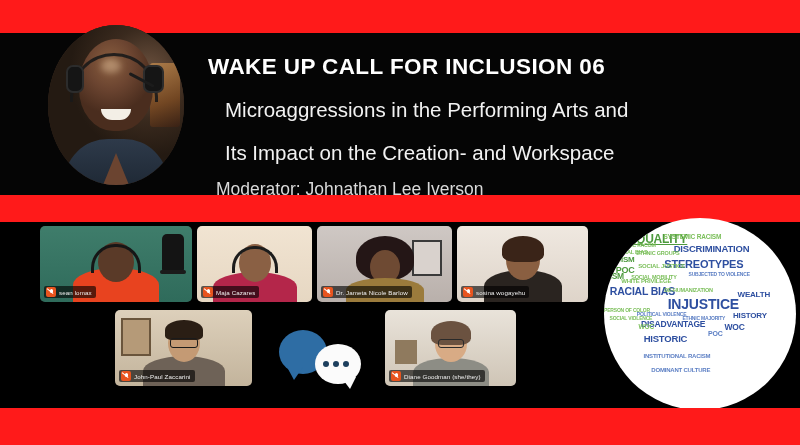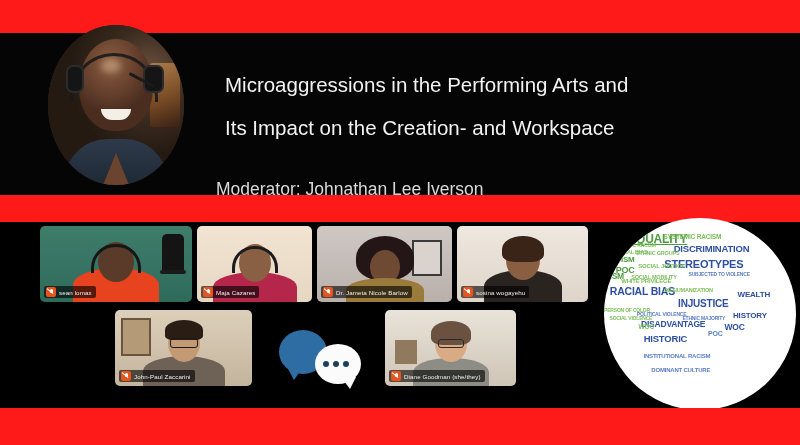--- a/index.html
+++ b/index.html
@@ -176,20 +176,21 @@
         </div>
         <div class="mp-band"></div>
         <div class="mp-earcup l"></div>
         <div class="mp-earcup"></div>
         <div class="mp-boom"></div>
         <div class="mp-collar"></div>
       </div>
     </div>
 
     <div class="title-block">
+      <div class="title-main">WAKE UP CALL FOR INCLUSION 06</div>
       <div class="title-sub">Microaggressions in the Performing Arts and</div>
       <div class="title-sub">Its Impact on the Creation- and Workspace</div>
     </div>
 
     <div class="moderator-line">Moderator: Johnathan Lee Iverson</div>
   </div>
 
   <div class="red-divider"></div>
 
   <div class="content-band"></div>
@@ -277,21 +278,21 @@
     <div class="namebar">
       <span class="mic-badge"></span>
       <span>Diane Goodman (she/they)</span>
     </div>
   </div>
 
   <div class="wordcloud" id="wordcloud">
       <div class="wc-word wc-b" style="left: 52%; top: 24%; font-size: 11px; transform: translate(-50%, -50%) rotate(0deg);">STEREOTYPES</div>
       <div class="wc-word wc-b" style="left: 56%; top: 16%; font-size: 9.5px; transform: translate(-50%, -50%) rotate(0deg);">DISCRIMINATION</div>
       <div class="wc-word wc-b" style="left: 20%; top: 38%; font-size: 10.5px; transform: translate(-50%, -50%) rotate(0deg);">RACIAL BIAS</div>
-      <div class="wc-word wc-b" style="left: 46%; top: 45%; font-size: 10px; transform: translate(-50%, -50%) rotate(0deg); padding-left: 22px;">INJUSTICE</div>
+      <div class="wc-word wc-b" style="left: 46%; top: 45%; font-size: 14px; transform: translate(-50%, -50%) rotate(0deg); padding-left: 22px;">INJUSTICE</div>
       <div class="wc-word wc-b" style="left: 32%; top: 63%; font-size: 9.5px; transform: translate(-50%, -50%) rotate(0deg);">HISTORIC</div>
       <div class="wc-word wc-b" style="left: 36%; top: 55%; font-size: 8.5px; transform: translate(-50%, -50%) rotate(0deg);">DISADVANTAGE</div>
       <div class="wc-word wc-g" style="left: 28%; top: 11%; font-size: 12px; transform: translate(-50%, -50%) rotate(0deg); text-decoration: underline;">EQUALITY</div>
       <div class="wc-word wc-g" style="left: 8%; top: 22%; font-size: 8px; transform: translate(-50%, -50%) rotate(0deg);">RACISM</div>
       <div class="wc-word wc-g" style="left: 2%; top: 30%; font-size: 8.5px; transform: translate(-50%, -50%) rotate(0deg);">RACISM</div>
       <div class="wc-word wc-g" style="left: 11%; top: 27%; font-size: 9px; transform: translate(-50%, -50%) rotate(0deg);">POC</div>
       <div class="wc-word wc-b" style="left: 68%; top: 57%; font-size: 8.5px; transform: translate(-50%, -50%) rotate(0deg);">WOC</div>
       <div class="wc-word wc-b" style="left: 78%; top: 40%; font-size: 8px; transform: translate(-50%, -50%) rotate(0deg);">WEALTH</div>
       <div class="wc-word wc-b" style="left: 76%; top: 51%; font-size: 8px; transform: translate(-50%, -50%) rotate(0deg);">HISTORY</div>
       <div class="wc-word wc-g2" style="left: 46%; top: 10%; font-size: 6.5px; transform: translate(-50%, -50%) rotate(0deg);">SYSTEMIC RACISM</div>

